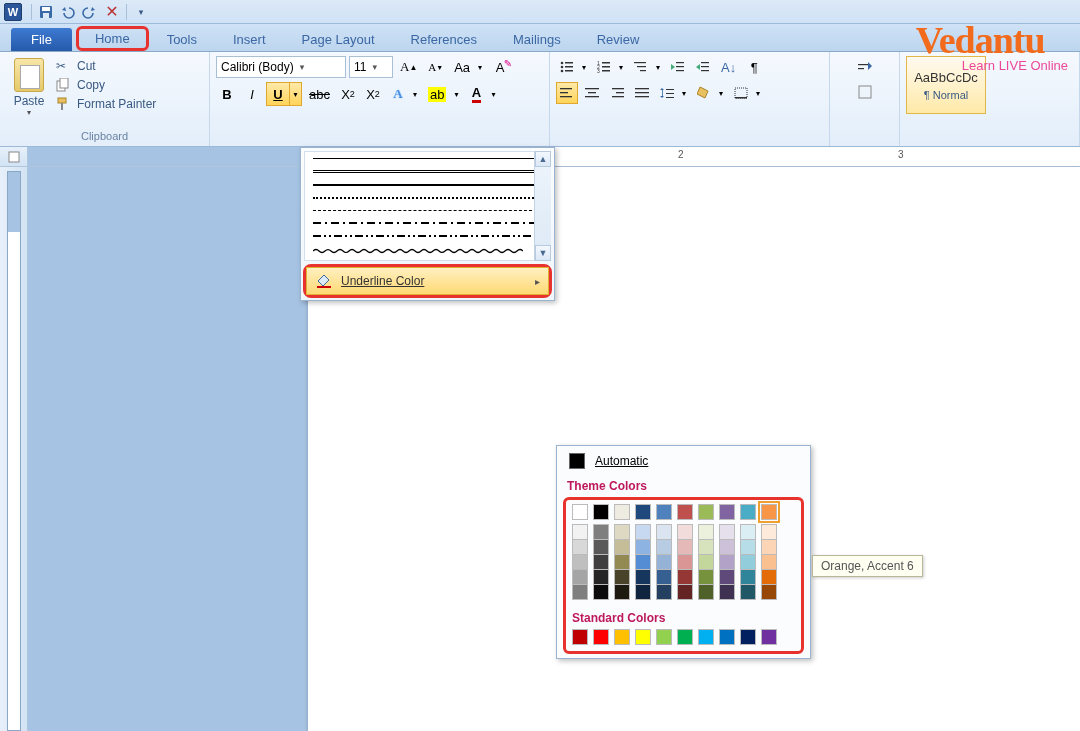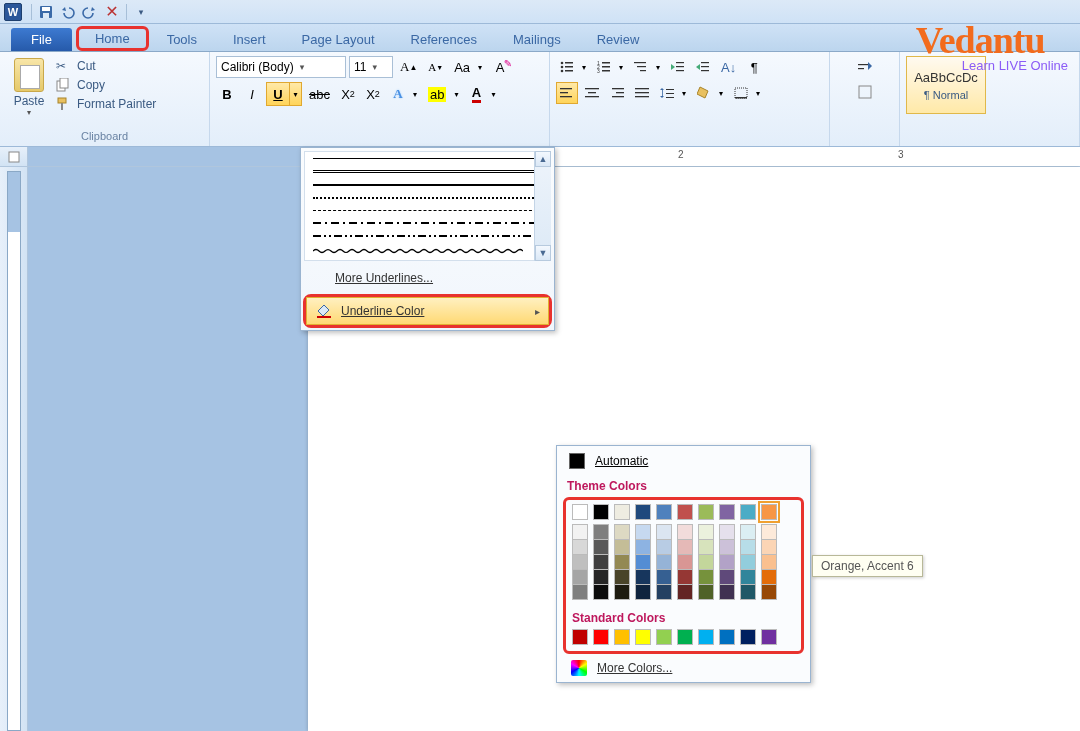--- a/index.html
+++ b/index.html
@@ -83,21 +83,21 @@
 .sw-col { display: flex; flex-direction: column; gap: 0; }
 .sw-col .sw { margin-bottom: -1px; }
 .more-colors { display: flex; align-items: center; gap: 10px; padding: 6px 10px 2px 14px; font-size: 12px; text-decoration: underline; color: #333; }
 .mc-icon { width: 16px; height: 16px; background: conic-gradient(red,yellow,lime,cyan,blue,magenta,red); border-radius: 2px; }
 
 .tooltip { position: absolute; left: 812px; top: 555px; background: #fffff2; border: 1px solid #b8b898; padding: 3px 8px; font-size: 12px; color: #555; box-shadow: 1px 1px 3px rgba(0,0,0,0.2); }
 
 
 .logo { position: absolute; right: 12px; top: 18px; text-align: left; }
 .logo-main { font-size: 38px; font-weight: 600; color: #f26b1d; font-family: Georgia, serif; letter-spacing: -1px; }
-.logo-sub { font-size: 13px; color: #8b5cf6; font-weight: 500; margin-top: -4px; margin-left: 46px; }
+.logo-sub { font-size: 13px; color: #ec4899; font-weight: 500; margin-top: -4px; margin-left: 46px; }
 
 svg { display: block; }
 </style>
 </head>
 <body>
 
 <div class="titlebar">
   <div class="word-icon">W</div>
   <div class="qat-sep"></div>
   <div class="qat-icon">
@@ -418,23 +418,20 @@
     <div style="height:2px;background:repeating-linear-gradient(90deg,#000 0 8px,transparent 8px 11px,#000 11px 13px,transparent 13px 16px,#000 16px 18px,transparent 18px 21px)"></div>
     <svg width="210" height="6">
         <path d="M0 3 Q3 0 6 3 T12 3 T18 3 T24 3 T30 3 T36 3 T42 3 T48 3 T54 3 T60 3 T66 3 T72 3 T78 3 T84 3 T90 3 T96 3 T102 3 T108 3 T114 3 T120 3 T126 3 T132 3 T138 3 T144 3 T150 3 T156 3 T162 3 T168 3 T174 3 T180 3 T186 3 T192 3 T198 3 T204 3 T210 3" fill="none" stroke="#000" stroke-width="1.2"></path>
       </svg>
     <div class="u-scroll">
       <div class="sbtn">▲</div>
       <div style="flex:1"></div>
       <div class="sbtn" style="position:absolute;bottom:0;left:0;right:0">▼</div>
     </div>
   </div>
-  <div class="u-more">
-      <span style="text-decoration:underline">More Underlines...</span>
-    </div>
   <div class="u-color-wrap">
     <div class="u-color">
       <span class="bucket">
           <svg width="18" height="16">
             <path d="M3 8 L9 2 L14 7 L8 13 Z" fill="#dce9f7" stroke="#3b68a4"></path>
             <rect x="2" y="13" width="14" height="2" fill="#c00"></rect>
           </svg>
         </span>
       <span style="text-decoration:underline">Underline Color</span>
       <span class="chev">▸</span>
@@ -540,24 +537,20 @@
         <div class="sw" style="background: rgb(255, 192, 0);"></div>
         <div class="sw" style="background: rgb(255, 255, 0);"></div>
         <div class="sw" style="background: rgb(146, 208, 80);"></div>
         <div class="sw" style="background: rgb(0, 176, 80);"></div>
         <div class="sw" style="background: rgb(0, 176, 240);"></div>
         <div class="sw" style="background: rgb(0, 112, 192);"></div>
         <div class="sw" style="background: rgb(0, 32, 96);"></div>
         <div class="sw" style="background: rgb(112, 48, 160);"></div>
       </div>
   </div>
-  <div class="more-colors">
-    <div class="mc-icon"></div>
-    <span>More Colors...</span>
-  </div>
 </div>
 
 <div class="tooltip">Orange, Accent 6</div>
 
 <div class="logo">
   <div class="logo-main">Vedantu</div>
   <div class="logo-sub">Learn LIVE Online</div>
 </div>
 
 </body></html>

